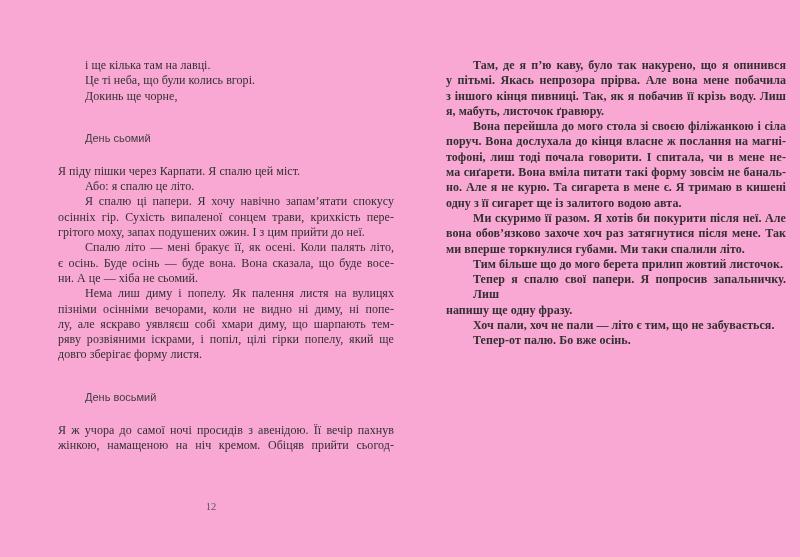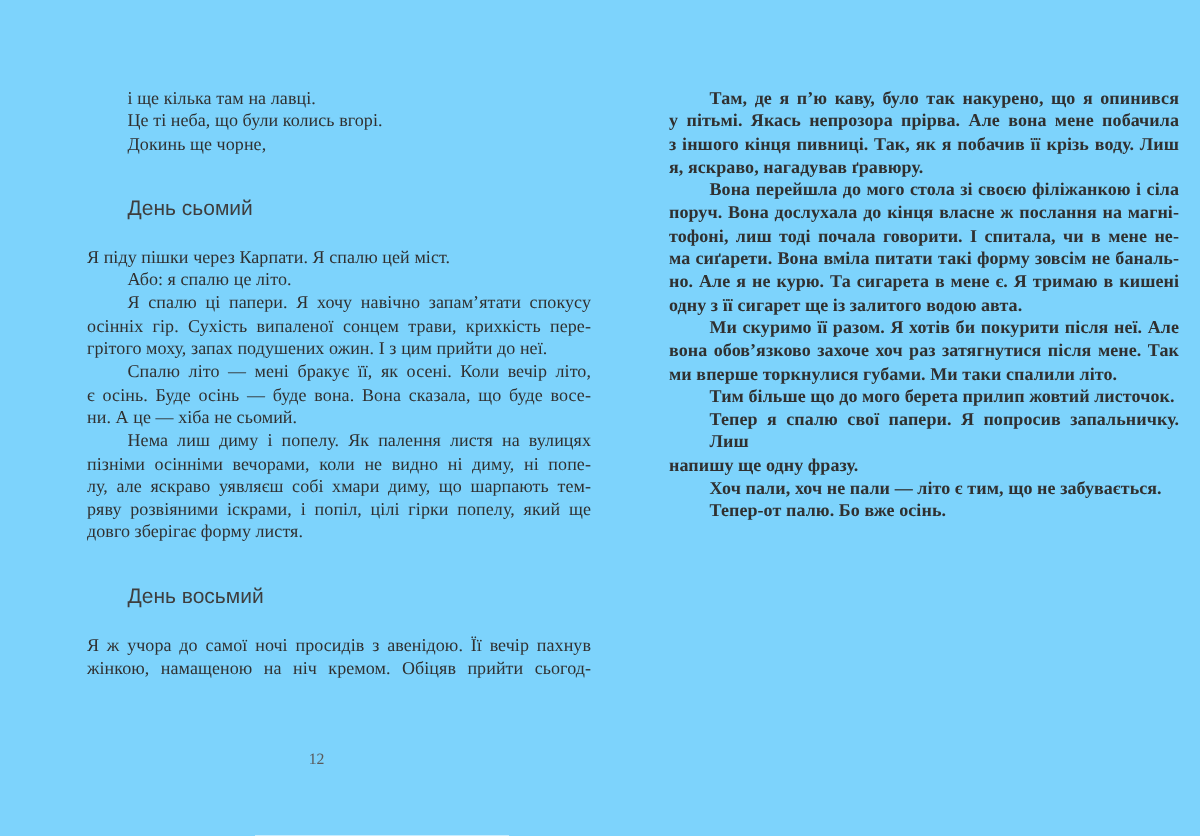--- a/index.html
+++ b/index.html
@@ -1,20 +1,20 @@
 <!DOCTYPE html>
 <html><head>
 <meta charset="utf-8">
 <style>
   html, body { margin: 0; padding: 0; background: #ffffff; }
   .book-page {
     position: relative;
     width: 800px;
     height: 557px;
-    background: #7dd3fc;
+    background: #f9a8d4;
     font-family: "Liberation Serif", "DejaVu Serif", serif;
     color: #303030;
     overflow: hidden;
   }
   .text-column { position: absolute; top: 58px; }
   .col-left  { left: 58px;  width: 336px; }
   .col-right { left: 446px; width: 340px; font-weight: bold; }
 
   .para { margin: 0; }
   .line {
@@ -33,21 +33,21 @@
   
   .line.first-indent { padding-left: 27px; }
 
   .poem { margin: 0 0 6px 0; }
   .poem .line { padding-left: 27px; }
 
   .heading {
     margin: 26px 0 18px 0;
     padding-left: 27px;
     font-family: "Liberation Sans", "DejaVu Sans", sans-serif;
-    font-size: 14px;
+    font-size: 11px;
     line-height: 16px;
     font-weight: 500;
     color: #3e3e3e;
     white-space: nowrap;
   }
 
   .page-number {
     position: absolute;
     left: 186px;
     top: 500px;
@@ -74,21 +74,21 @@
       </div>
       <div class="para">
         <div class="line first-indent">Або: я спалю це літо.</div>
       </div>
       <div class="para">
         <div class="line jl first-indent">Я спалю ці папери. Я хочу навічно запам’ятати спокусу</div>
         <div class="line jl">осінніх гір. Сухість випаленої сонцем трави, крихкість пере-</div>
         <div class="line">грітого моху, запах подушених ожин. І з цим прийти до неї.</div>
       </div>
       <div class="para">
-        <div class="line jl first-indent">Спалю літо — мені бракує її, як осені. Коли вечір літо,</div>
+        <div class="line jl first-indent">Спалю літо — мені бракує її, як осені. Коли палять літо,</div>
         <div class="line jl">є осінь. Буде осінь — буде вона. Вона сказала, що буде восе-</div>
         <div class="line">ни. А це — хіба не сьомий.</div>
       </div>
       <div class="para">
         <div class="line jl first-indent">Нема лиш диму і попелу. Як палення листя на вулицях</div>
         <div class="line jl">пізніми осінніми вечорами, коли не видно ні диму, ні попе-</div>
         <div class="line jl">лу, але яскраво уявляєш собі хмари диму, що шарпають тем-</div>
         <div class="line jl">ряву розвіяними іскрами, і попіл, цілі гірки попелу, який ще</div>
         <div class="line">довго зберігає форму листя.</div>
       </div>
@@ -97,21 +97,21 @@
         <div class="line jl">Я ж учора до самої ночі просидів з авенідою. Її вечір пахнув</div>
         <div class="line jl">жінкою, намащеною на ніч кремом. Обіцяв прийти сьогод-</div>
       </div>
     </div>
 
   <div class="text-column col-right" id="right-column">
       <div class="para">
         <div class="line jl first-indent">Там, де я п’ю каву, було так накурено, що я опинився</div>
         <div class="line jl">у пітьмі. Якась непрозора прірва. Але вона мене побачила</div>
         <div class="line jl">з іншого кінця пивниці. Так, як я побачив її крізь воду. Лиш</div>
-        <div class="line">я, яскраво, нагадував ґравюру.</div>
+        <div class="line">я, мабуть, листочок ґравюру.</div>
       </div>
       <div class="para">
         <div class="line jl first-indent">Вона перейшла до мого стола зі своєю філіжанкою і сіла</div>
         <div class="line jl">поруч. Вона дослухала до кінця власне ж послання на магні-</div>
         <div class="line jl">тофоні, лиш тоді почала говорити. І спитала, чи в мене не-</div>
         <div class="line jl">ма сиґарети. Вона вміла питати такі форму зовсім не баналь-</div>
         <div class="line jl">но. Але я не курю. Та сигарета в мене є. Я тримаю в кишені</div>
         <div class="line">одну з її сигарет ще із залитого водою авта.</div>
       </div>
       <div class="para">

